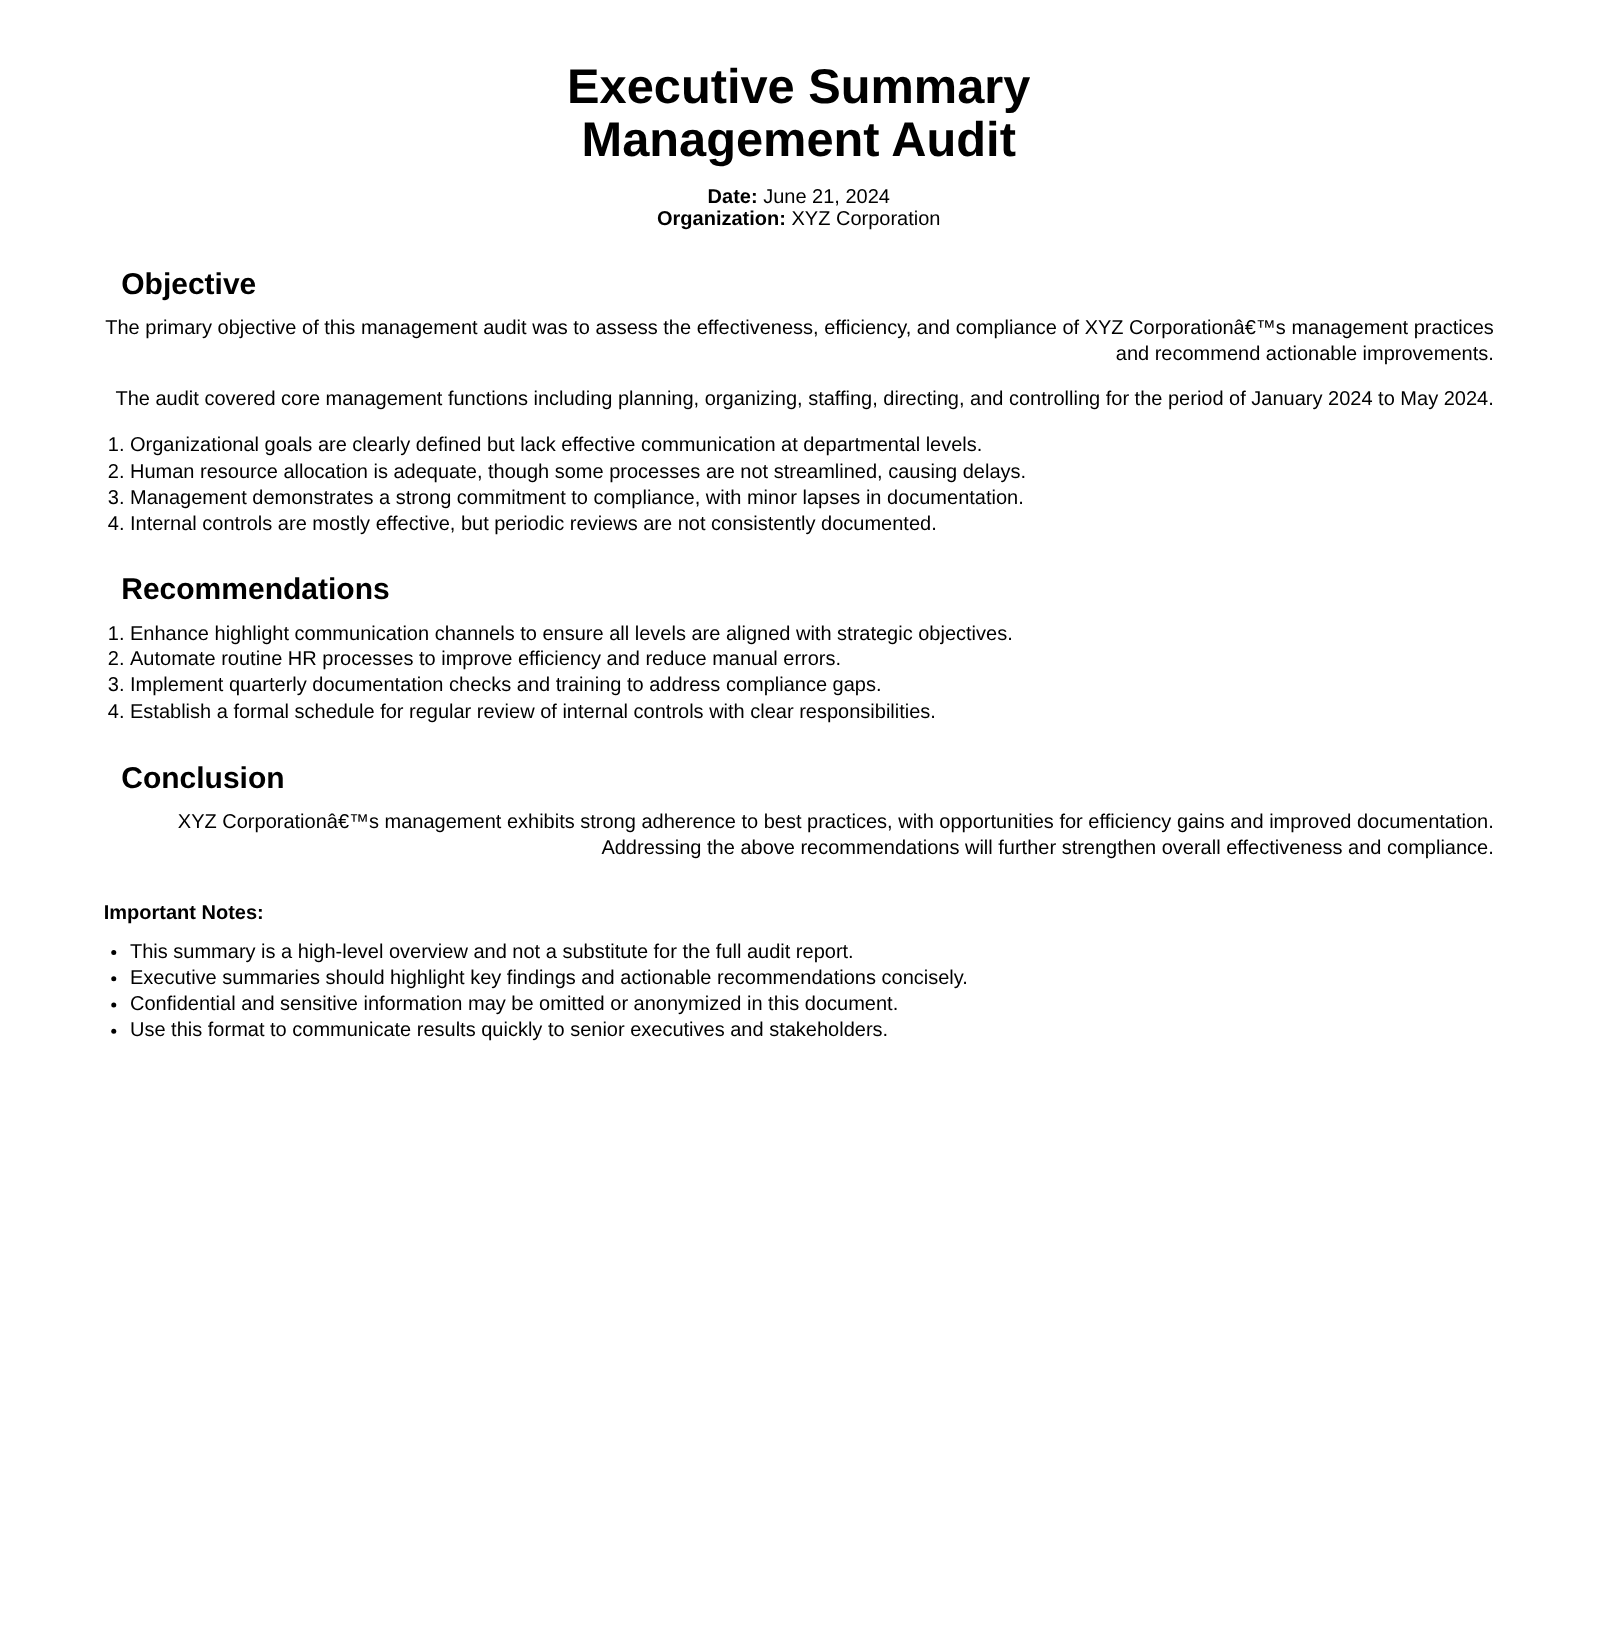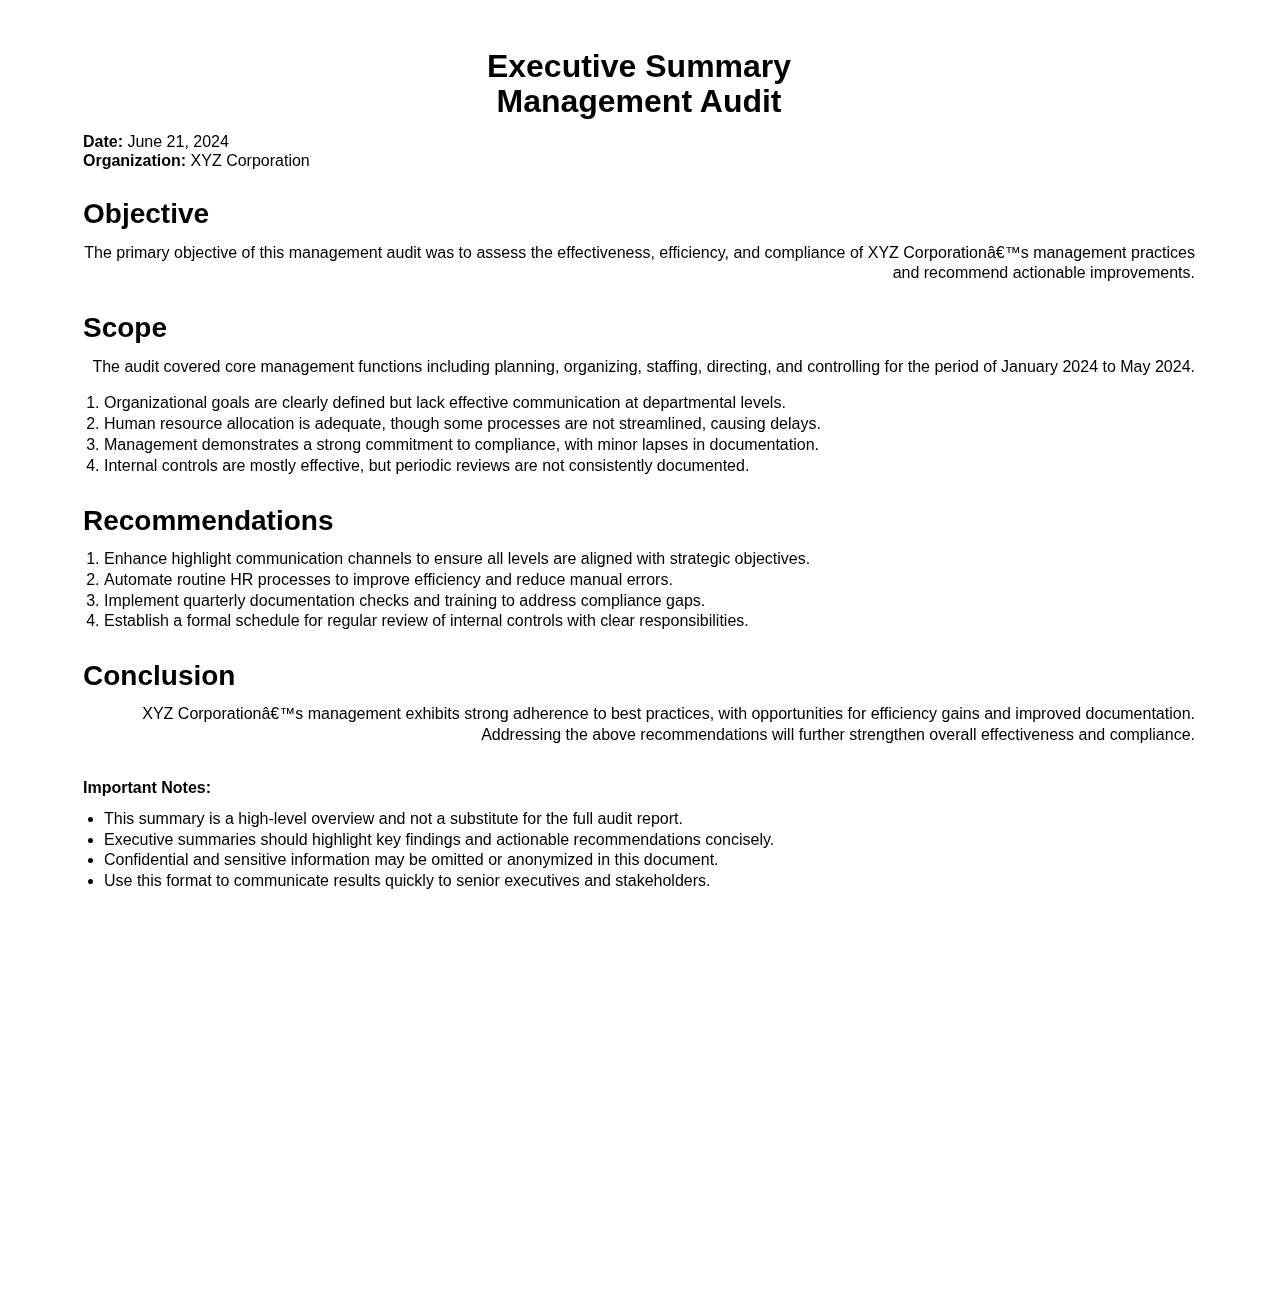--- a/index.html
+++ b/index.html
@@ -12,36 +12,36 @@
     line-height: 1.3;
   }
   .page {
     width: 1278px;
     min-height: 1300px;
     box-sizing: border-box;
     padding: 49px 83px 60px 83px;
     background: #ffffff;
   }
   h1.doc-title {
-    font-size: 32px;
+    font-size: 39px;
     line-height: 1.1;
     font-weight: bold;
     text-align: center;
     margin: 0 0 14px 0;
   }
   .doc-meta {
-    text-align: left;
+    text-align: center;
     line-height: 1.15;
     margin: 0;
   }
   .doc-meta .meta-line b { font-weight: bold; }
   h2.section-heading {
-    font-size: 28px;
+    font-size: 24px;
     font-weight: bold;
-    margin: 26px 0 10px 0;
+    margin: 26px 0 10px 14px;
   }
   h3.subsection-heading {
     font-size: 16px;
     font-weight: bold;
     margin: 32px 0 10px 0;
   }
   p.body-paragraph {
     margin: 0 0 16px 0;
     text-align: right;
   }
@@ -65,21 +65,20 @@
     <div class="meta-line"><b>Date:</b> <span>June 21, 2024</span></div>
     <div class="meta-line"><b>Organization:</b> <span>XYZ Corporation</span></div>
   </div>
 
   <section>
     <h2 class="section-heading">Objective</h2>
     <p class="body-paragraph">The primary objective of this management audit was to assess the effectiveness, efficiency, and compliance of XYZ Corporationâ€™s management practices and recommend actionable improvements.</p>
   </section>
 
   <section>
-    <h2 class="section-heading">Scope</h2>
     <p class="body-paragraph">The audit covered core management functions including planning, organizing, staffing, directing, and controlling for the period of January 2024 to May 2024.</p>
   </section>
 
   <section>
     <ol class="numbered-list">
       <li>Organizational goals are clearly defined but lack effective communication at departmental levels.</li>
       <li>Human resource allocation is adequate, though some processes are not streamlined, causing delays.</li>
       <li>Management demonstrates a strong commitment to compliance, with minor lapses in documentation.</li>
       <li>Internal controls are mostly effective, but periodic reviews are not consistently documented.</li>
     </ol>

